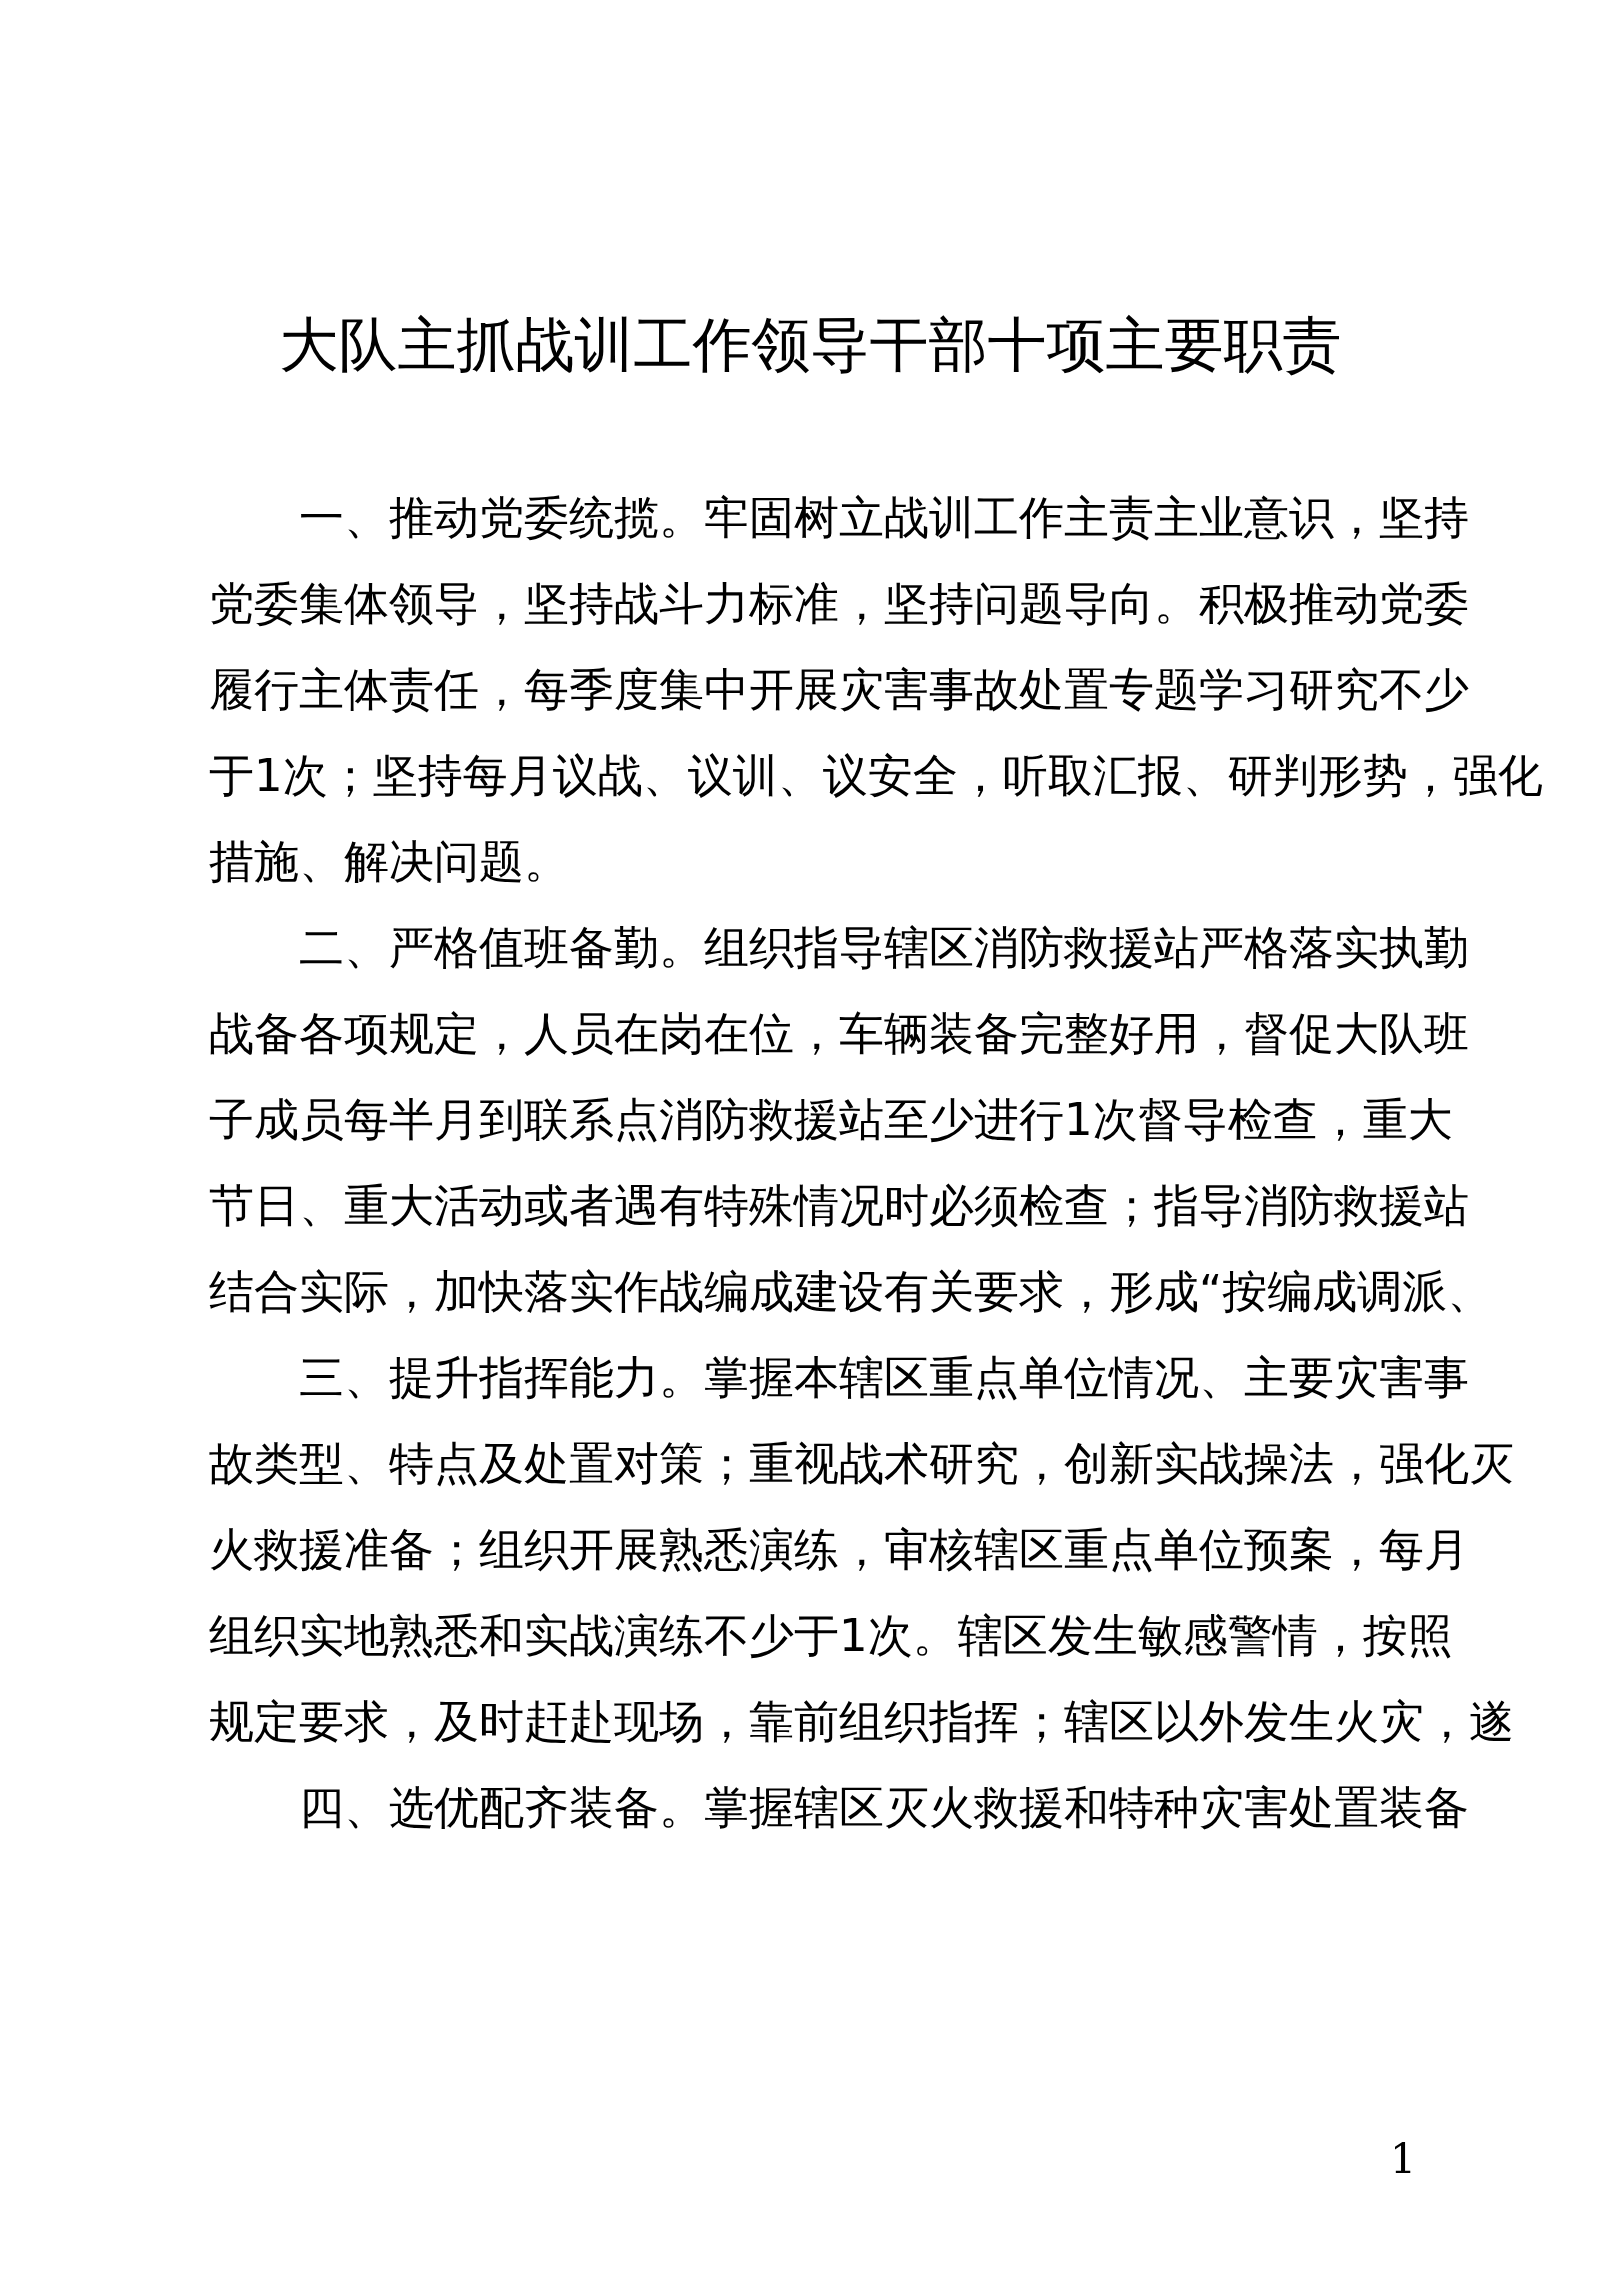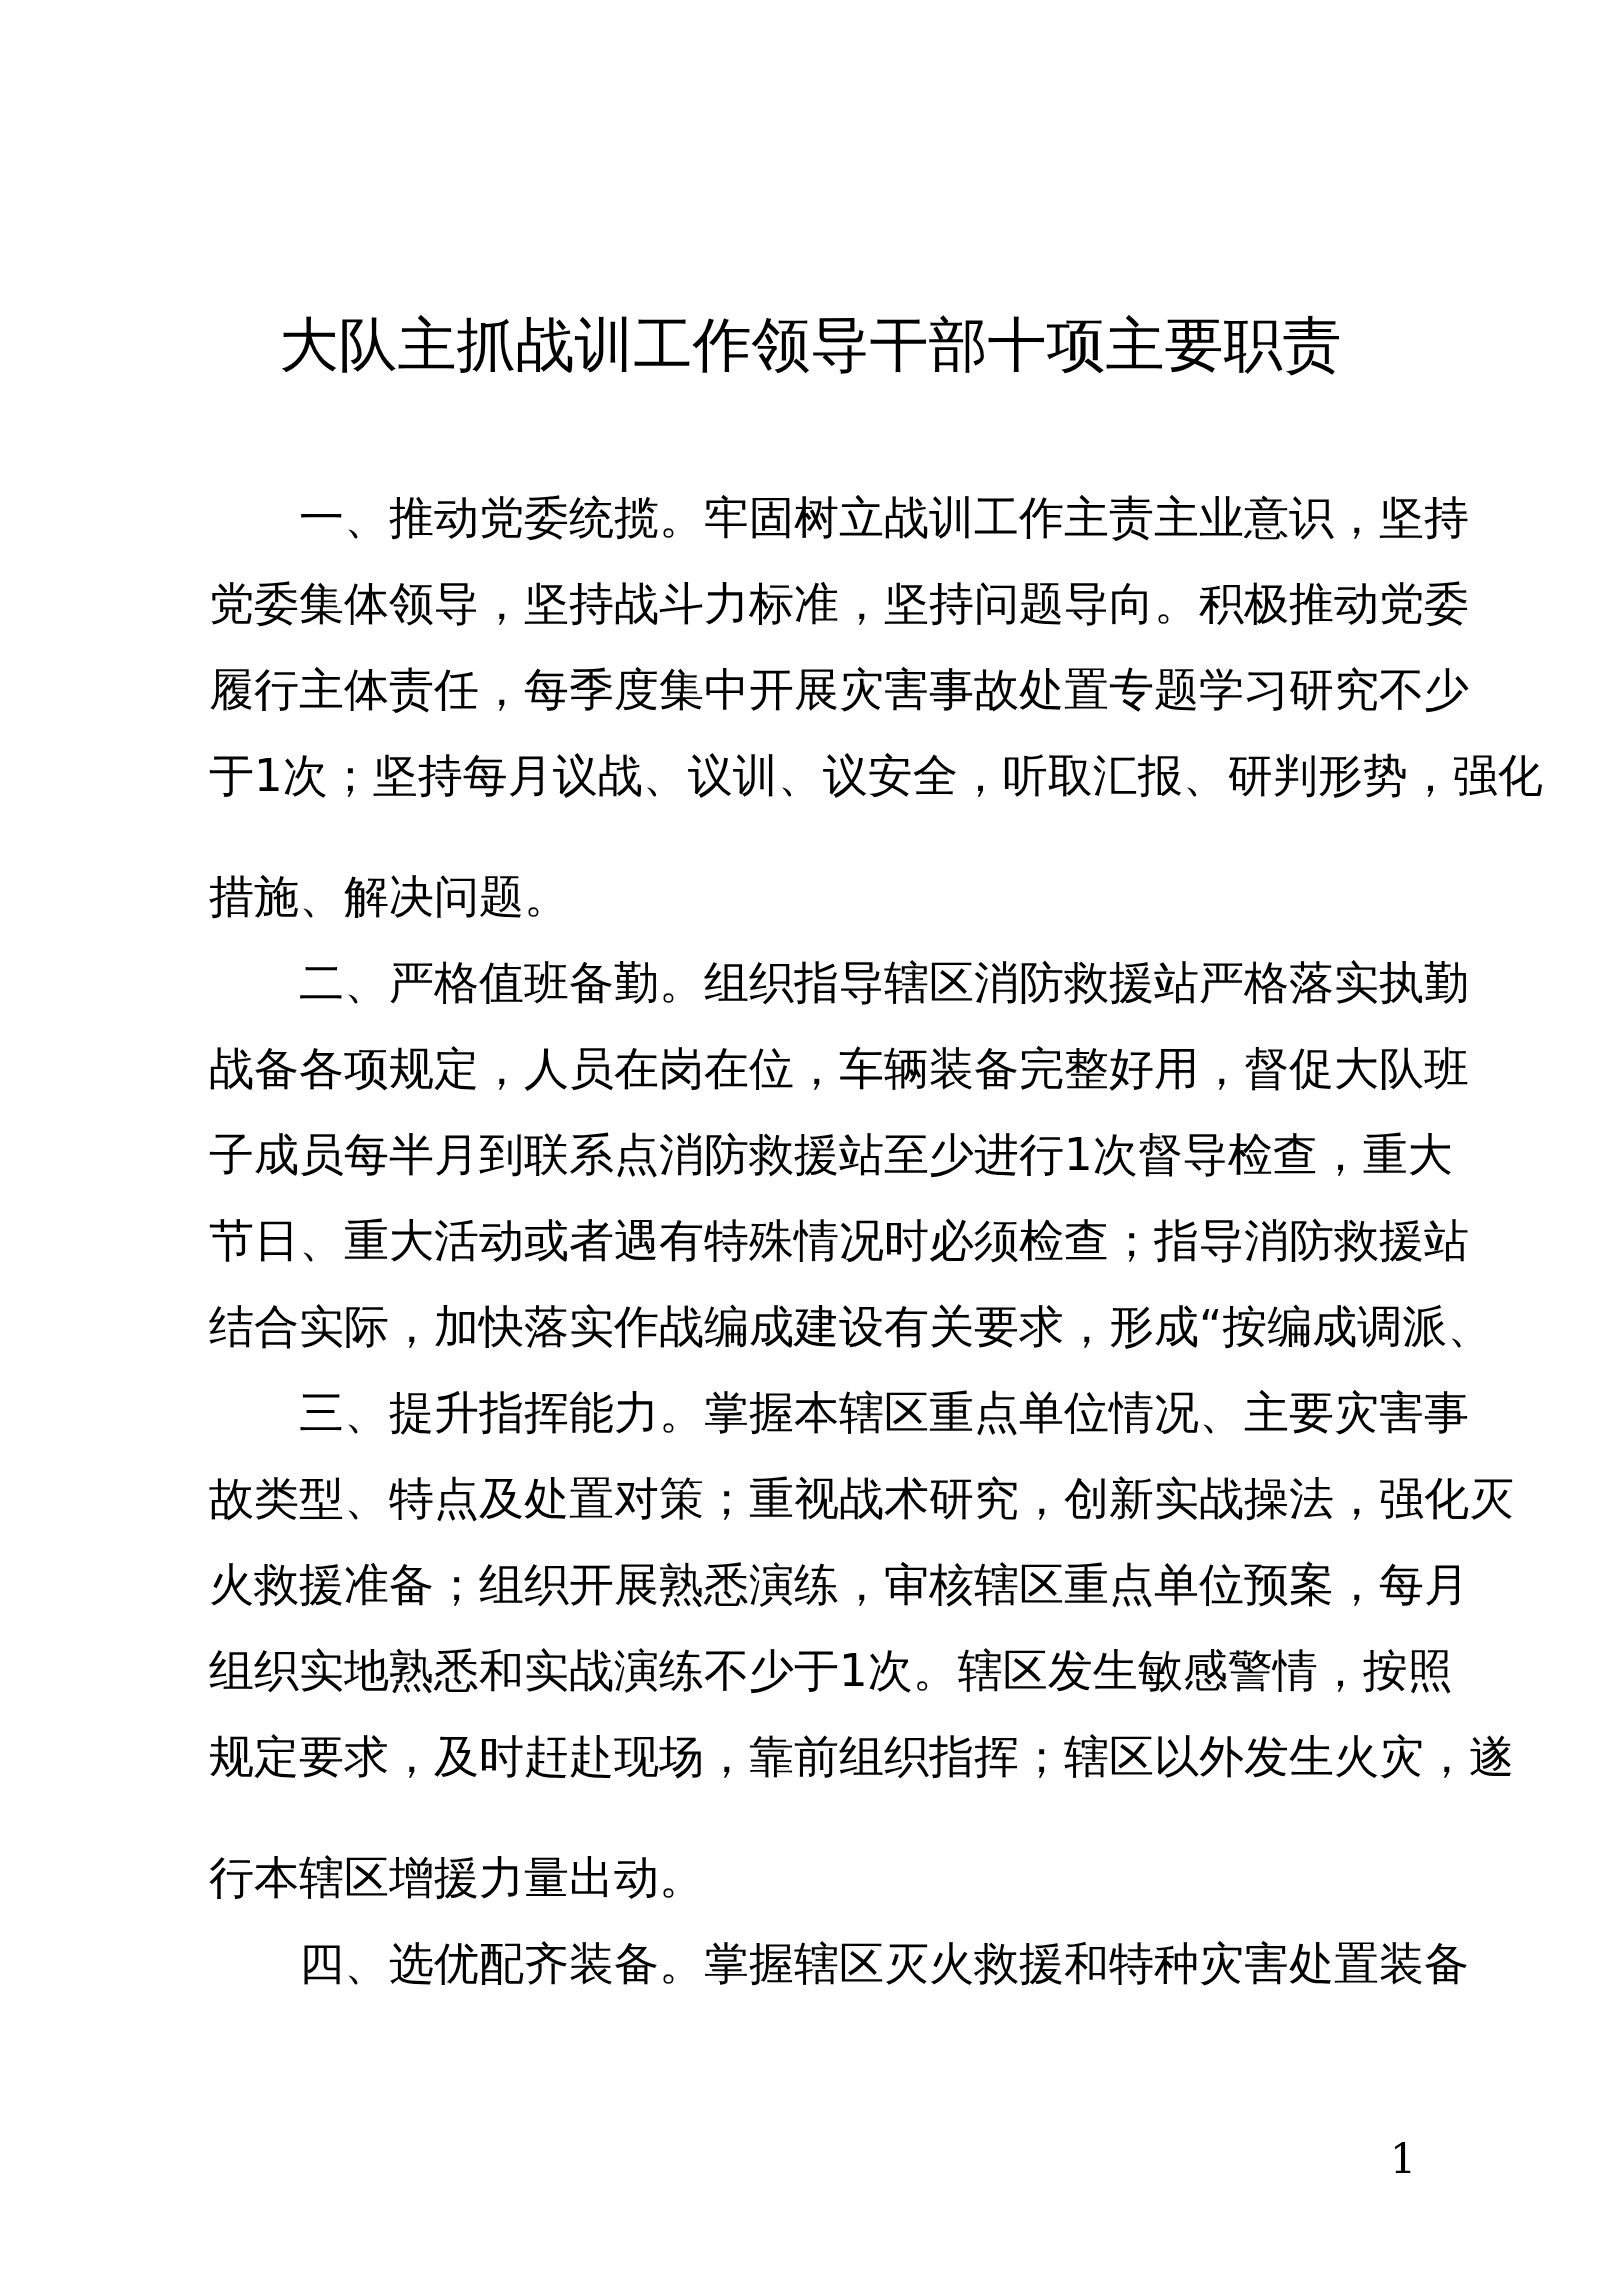--- a/index.html
+++ b/index.html
@@ -4,21 +4,21 @@
 <style>
   html, body { margin: 0; padding: 0; background: #ffffff; }
   body { width: 1621px; height: 2293px; position: relative; overflow: hidden;
          font-family: "DejaVu Sans", "Liberation Sans", sans-serif; color: #000; }
   .page { position: absolute; left: 0; top: 0; width: 1621px; height: 1677px; }
   .title { position: absolute; left: 0; top: 306px; width: 1621px; text-align: center;
            font-size: 59px; line-height: 78px; letter-spacing: 0px; }
   .body-text { position: absolute; left: 209px; top: 483px; width: 1220px; }
   .line { font-size: 45px; height: 86px; line-height: 69px; white-space: nowrap;
           display: flex; justify-content: space-between; }
-  .line.last { justify-content: flex-start; margin-top: 35px; }
+  .line.last { justify-content: flex-start; }
   .line.indent { padding-left: 90px; }
   .line span.ch { display: inline-block; }
   .page-number { position: absolute; left: 1390px; top: 2135px; font-size: 41px;
                  font-family: "DejaVu Serif", "Liberation Serif", serif; line-height: 49px; }
 </style>
 </head>
 <body>
 
 <div class="page">
   <div class="title">大队主抓战训工作领导干部十项主要职责</div>
@@ -445,21 +445,20 @@
           <span class="ch">区</span>
           <span class="ch">以</span>
           <span class="ch">外</span>
           <span class="ch">发</span>
           <span class="ch">生</span>
           <span class="ch">火</span>
           <span class="ch">灾</span>
           <span class="ch">，</span>
           <span class="ch">遂</span>
         </div>
-      <div class="line last">行本辖区增援力量出动。</div>
     </div>
 
     <div>
       <div class="line indent">
           <span class="ch">四</span>
           <span class="ch">、</span>
           <span class="ch">选</span>
           <span class="ch">优</span>
           <span class="ch">配</span>
           <span class="ch">齐</span>

